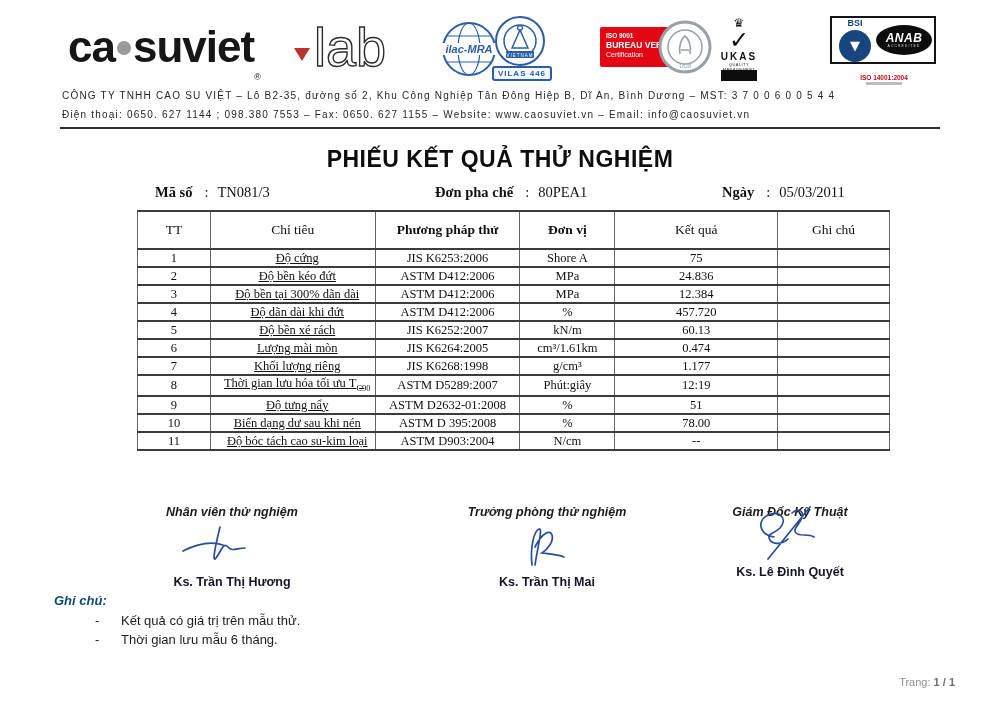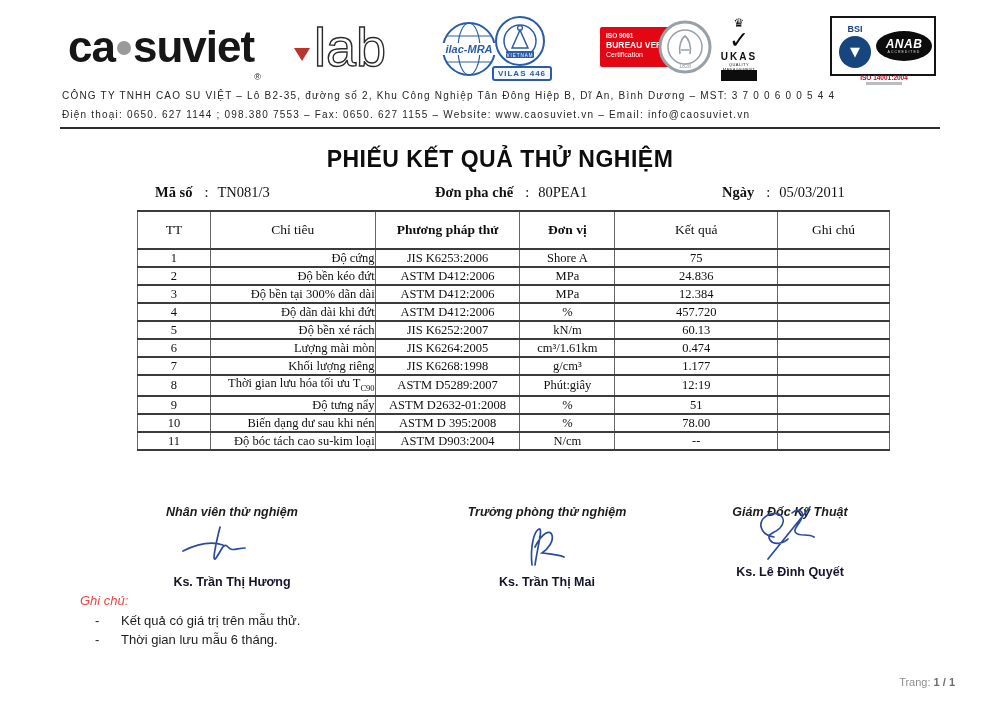--- a/index.html
+++ b/index.html
@@ -40,21 +40,21 @@
   #bv-box .l3 { font-size:7px; }
   #bv-seal { position:absolute; left:58px; top:0px; }
 
   #ukas-badge { position:absolute; left:718px; top:17px; width:42px; height:64px; text-align:center; }
   #ukas-badge .crown { font-family:"DejaVu Sans", sans-serif; font-size:12px; line-height:12px; color:#0a0a0a; }
   #ukas-badge .check { font-family:"DejaVu Sans", sans-serif; font-size:24px; line-height:22px; font-weight:bold; color:#0a0a0a; }
   #ukas-badge .ukas-name { font-size:10px; font-weight:bold; letter-spacing:2px; color:#111; }
   #ukas-badge .ukas-sub { font-size:4px; letter-spacing:.4px; color:#222; line-height:5px; }
   #ukas-bar { position:absolute; left:721px; top:70px; width:36px; height:11px; background:#0d0d0d; }
 
-  #bsi-anab { position:absolute; left:830px; top:16px; width:106px; height:60px;
+  #bsi-anab { position:absolute; left:830px; top:16px; width:106px; height:48px;
     border:2px solid #141414; background:#fff; display:flex; align-items:center;
     justify-content:space-around; padding:2px; }
   .bsi-col { text-align:center; width:42px; }
   .bsi-col .bsi-name { font-size:9px; font-weight:bold; color:#17457e; line-height:9px; }
   .bsi-circle { width:32px; height:32px; border-radius:50%; background:#17457e; margin:2px auto 0;
     display:flex; align-items:center; justify-content:center; color:#fff;
     font-family:"DejaVu Sans", sans-serif; font-size:13px; }
   .anab-oval { width:56px; height:30px; border-radius:50%; background:#0c0c0c; color:#fff;
     display:flex; flex-direction:column; align-items:center; justify-content:center; }
   .anab-oval .anab-name { font-size:12px; font-weight:bold; font-style:italic; line-height:11px; letter-spacing:.5px; }
@@ -81,32 +81,32 @@
 
   
   #result-table { position:absolute; left:137px; top:210px; width:753px;
     border-collapse:collapse; font-family:"Liberation Serif", serif; color:#101010; }
   #result-table th, #result-table td {
     border-left:1px solid #666; border-right:1px solid #666;
     border-top:2px solid #3c3c3c; border-bottom:2px solid #3c3c3c; }
   #result-table th { height:38px; font-size:13.5px; font-weight:normal; text-align:center; vertical-align:middle; }
   #result-table th.th-bold { font-weight:bold; }
   #result-table td { height:18px; font-size:12.5px; line-height:14px; text-align:center; vertical-align:middle; }
-  #result-table td.c-crit { text-align:right; padding-left:9px; }
+  #result-table td.c-crit { text-align:center; padding-left:9px;text-decoration:underline; }
   #result-table sub.crit-sub { font-size:8.5px; }
 
   
   .sig-block { position:absolute; top:505px; width:210px; text-align:center; }
   #sig-1 { left:127px; } #sig-2 { left:442px; } #sig-3 { left:685px; }
   .sig-title { font-size:12.5px; font-weight:bold; font-style:italic; color:#1b1b1b; }
   .sig-ink { display:block; margin:2px auto 0; }
   .sig-name { font-size:12.5px; font-weight:bold; color:#15152a; margin-top:2px; }
 
   
-  #notes-label { position:absolute; left:80px; top:593px; font-size:13px; font-style:italic; color:#ef4444; }
+  #notes-label { position:absolute; left:54px; top:593px; font-size:13px; font-style:italic; color:#0c4a6e;font-weight:bold; }
   #notes-list { position:absolute; left:95px; top:611px; font-size:13px; color:#1d1d1d; line-height:19px; }
   .note-item { display:flex; }
   .note-item .dash { width:26px; }
 
   
   #footer { position:absolute; top:676px; left:5px; right:45px; text-align:right;
     font-size:11px; color:#8f8f8f; }
   #footer .pg { color:#6f6f6f; font-weight:bold; }
 </style>
 </head>

